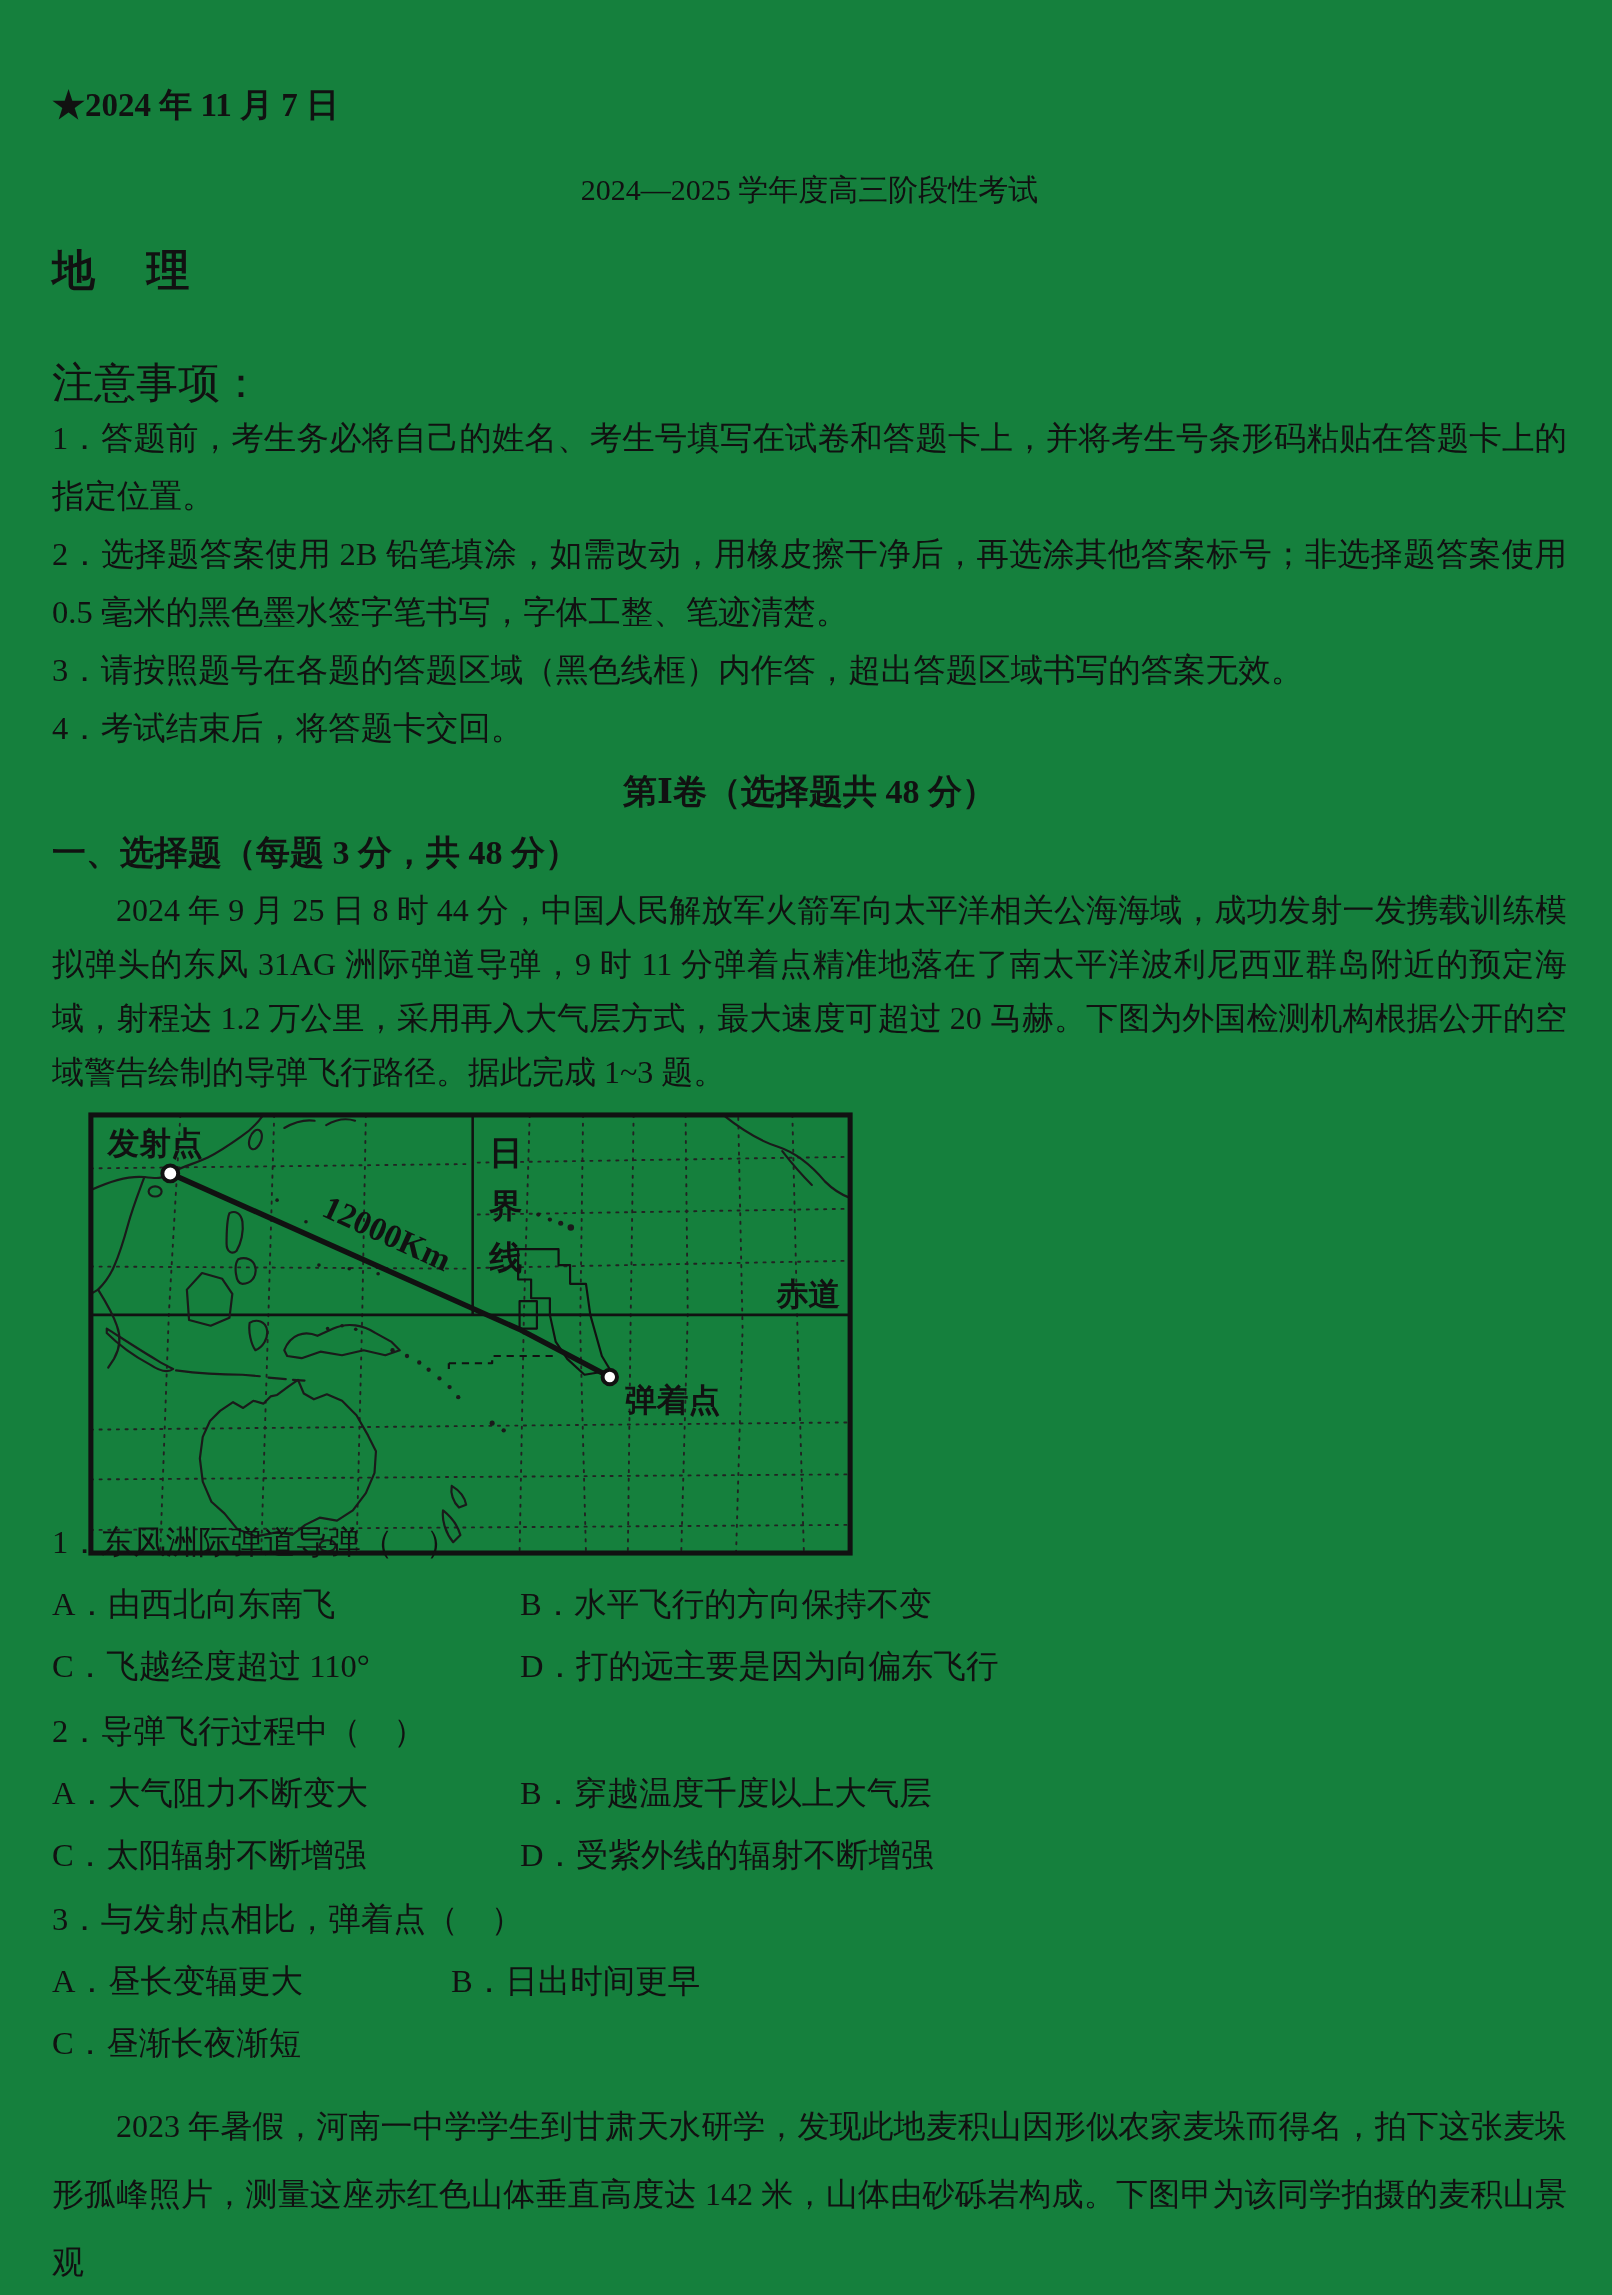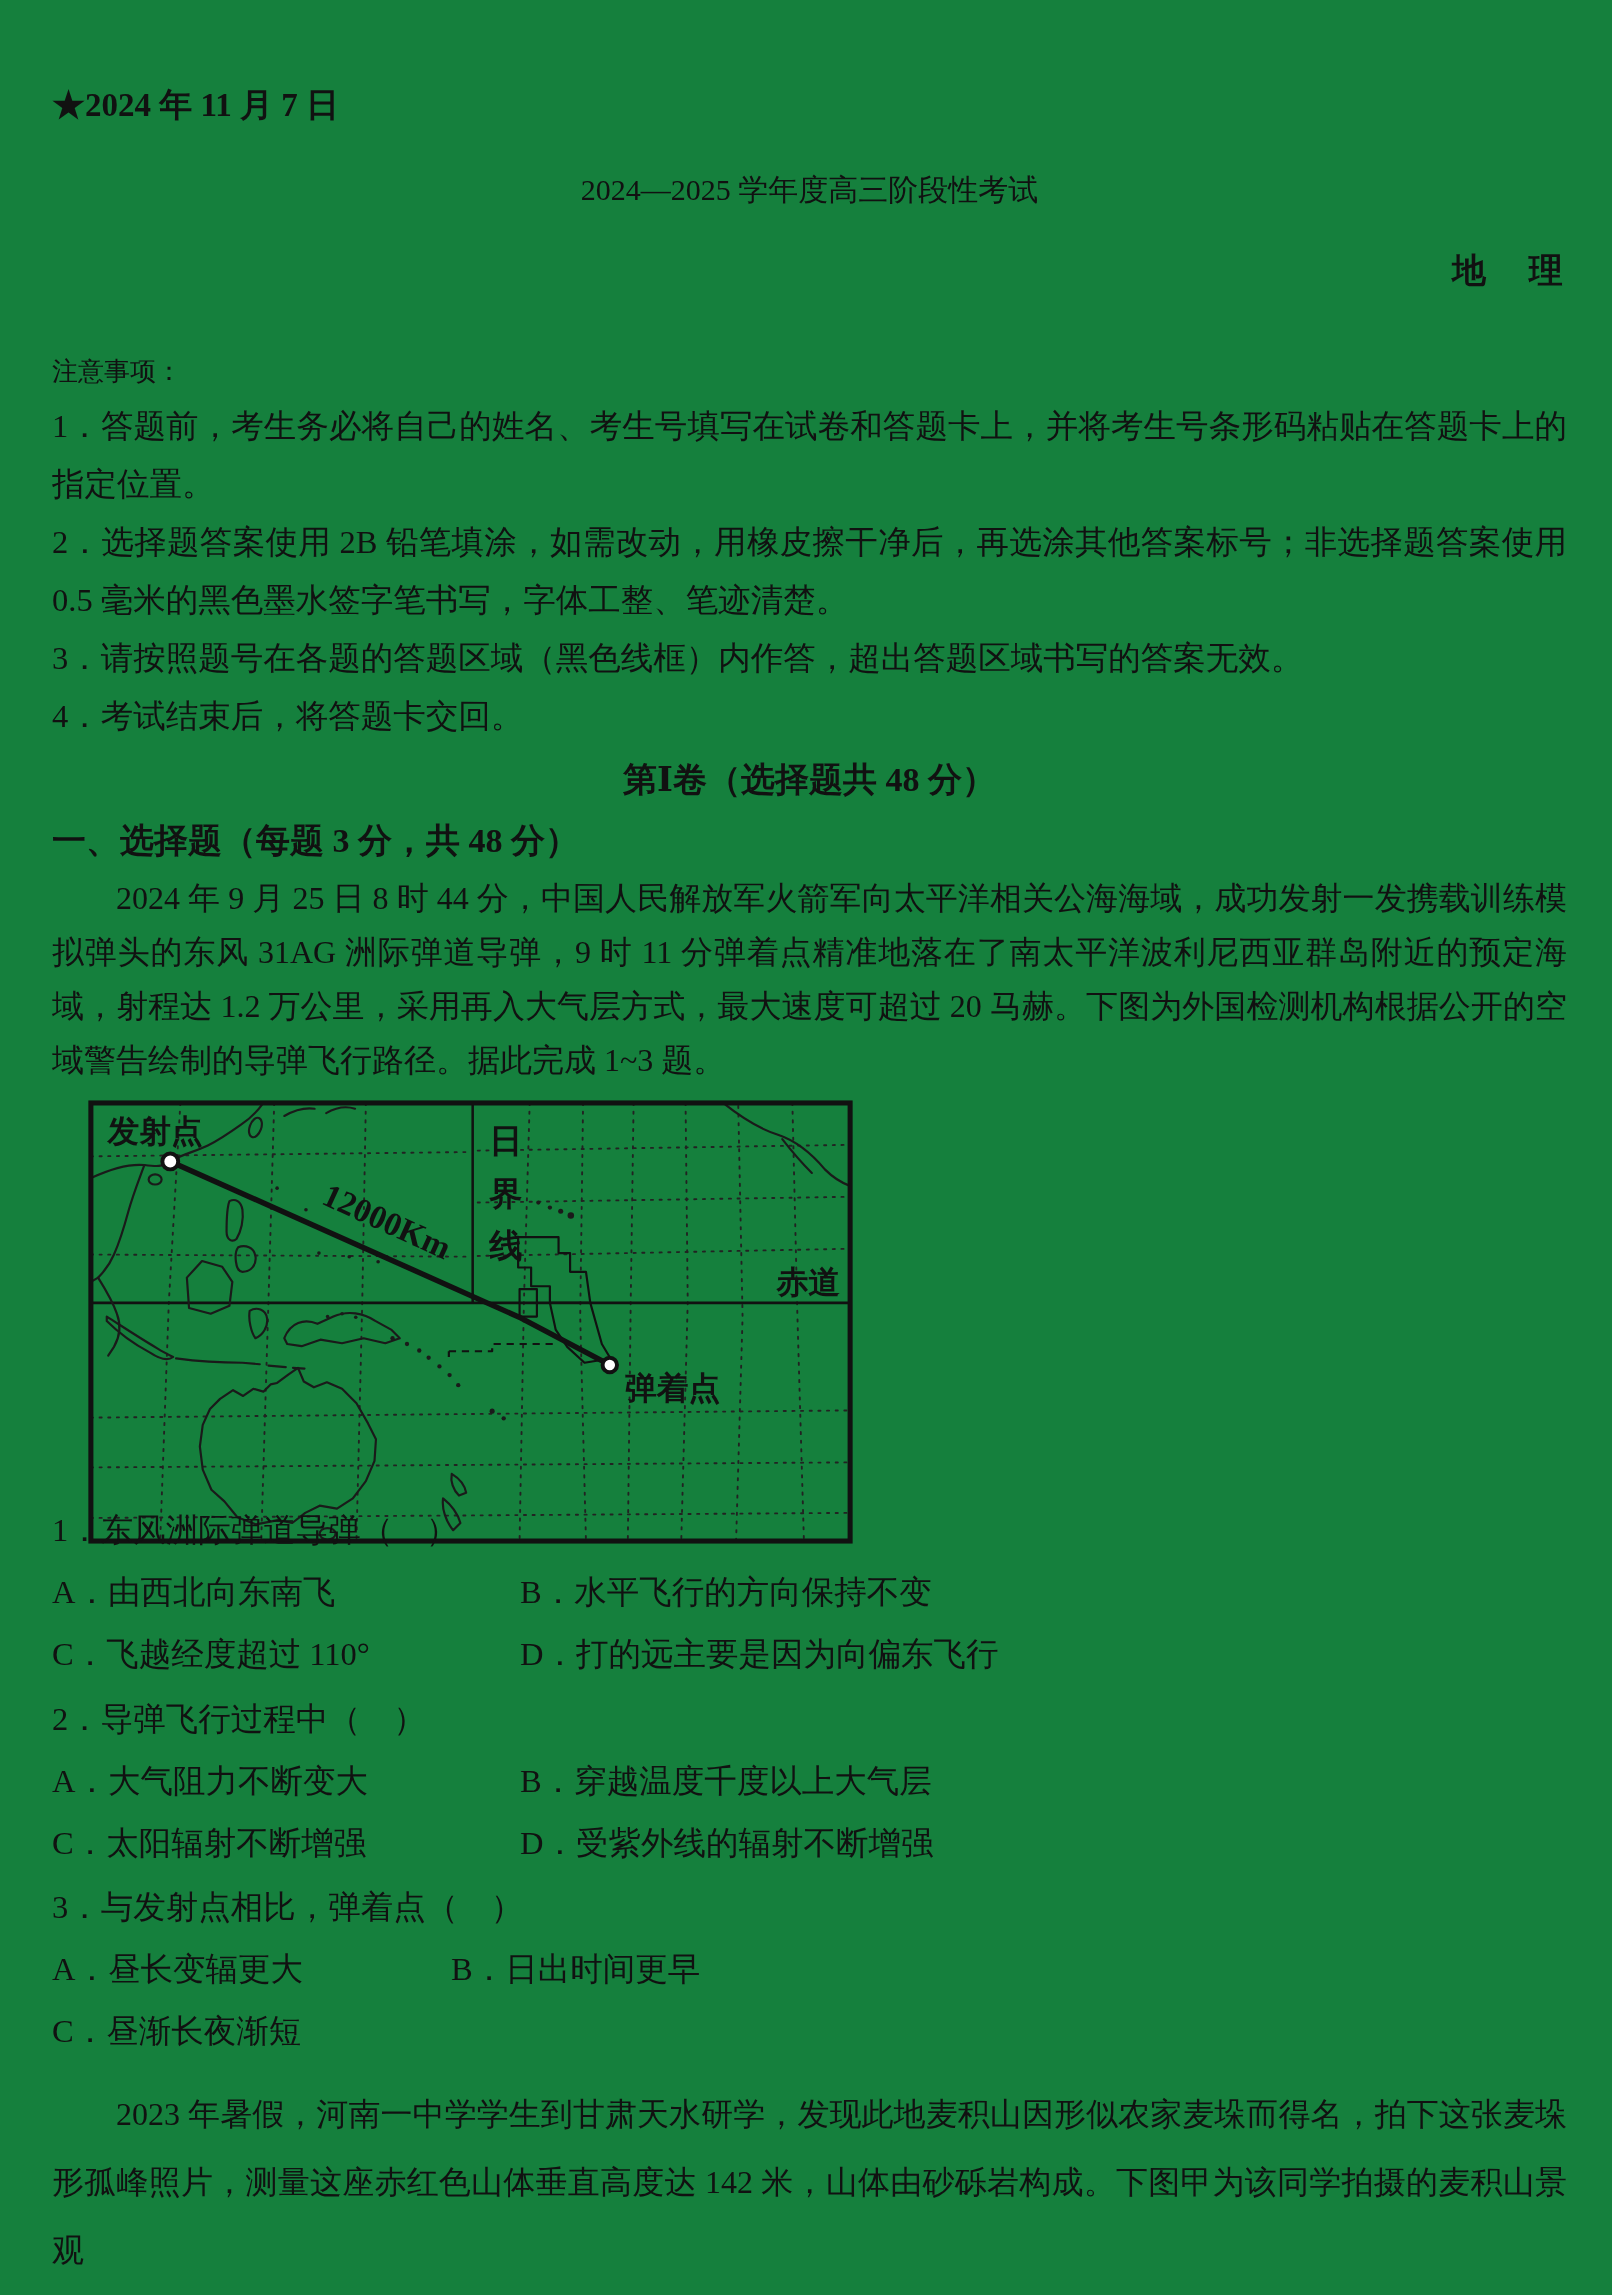--- a/index.html
+++ b/index.html
@@ -8,22 +8,22 @@
     width:1612px;height:2295px;
     background:#15803d;
     box-sizing:border-box;
     padding:81px 45px 29px 52px;
     font-family:"Liberation Serif","DejaVu Serif",serif;
     color:#111;
     overflow:hidden;
   }
   .hdr-date{font-size:33px;font-weight:700;line-height:49px;}
   .title{font-size:30px;font-weight:400;text-align:center;margin-top:29px;line-height:62px;}
-  .subject{font-size:34px;font-weight:700;text-align:right;margin-top:19px;line-height:62px;letter-spacing:4.3px;}
-  .notice-head{font-size:26px;margin-top:44px;line-height:51px;}
+  .subject{font-size:43px;font-weight:700;text-align:left;margin-top:19px;line-height:62px;letter-spacing:4.3px;}
+  .notice-head{font-size:42px;margin-top:56px;line-height:51px;}
   .notice-item{font-size:32.5px;line-height:58px;text-align:justify;}
   .section-title{font-size:34px;font-weight:700;text-align:center;line-height:61px;margin-top:4.3px;}
   .part-title{font-size:34px;font-weight:700;line-height:61px;}
   .para{font-size:32px;line-height:54px;text-align:justify;text-indent:64px;}
   .map-wrap{margin:13px 0 14.4px 36px;width:765px;height:384px;}
   .map-wrap svg{display:block;}
   .q-stem{font-size:32.5px;line-height:62px;margin-top:2.9px;}
   .opt-row{display:flex;font-size:32.5px;line-height:62px;}
   .colw-a{width:468px;flex:none;}
   .colw-b{width:399px;flex:none;}

